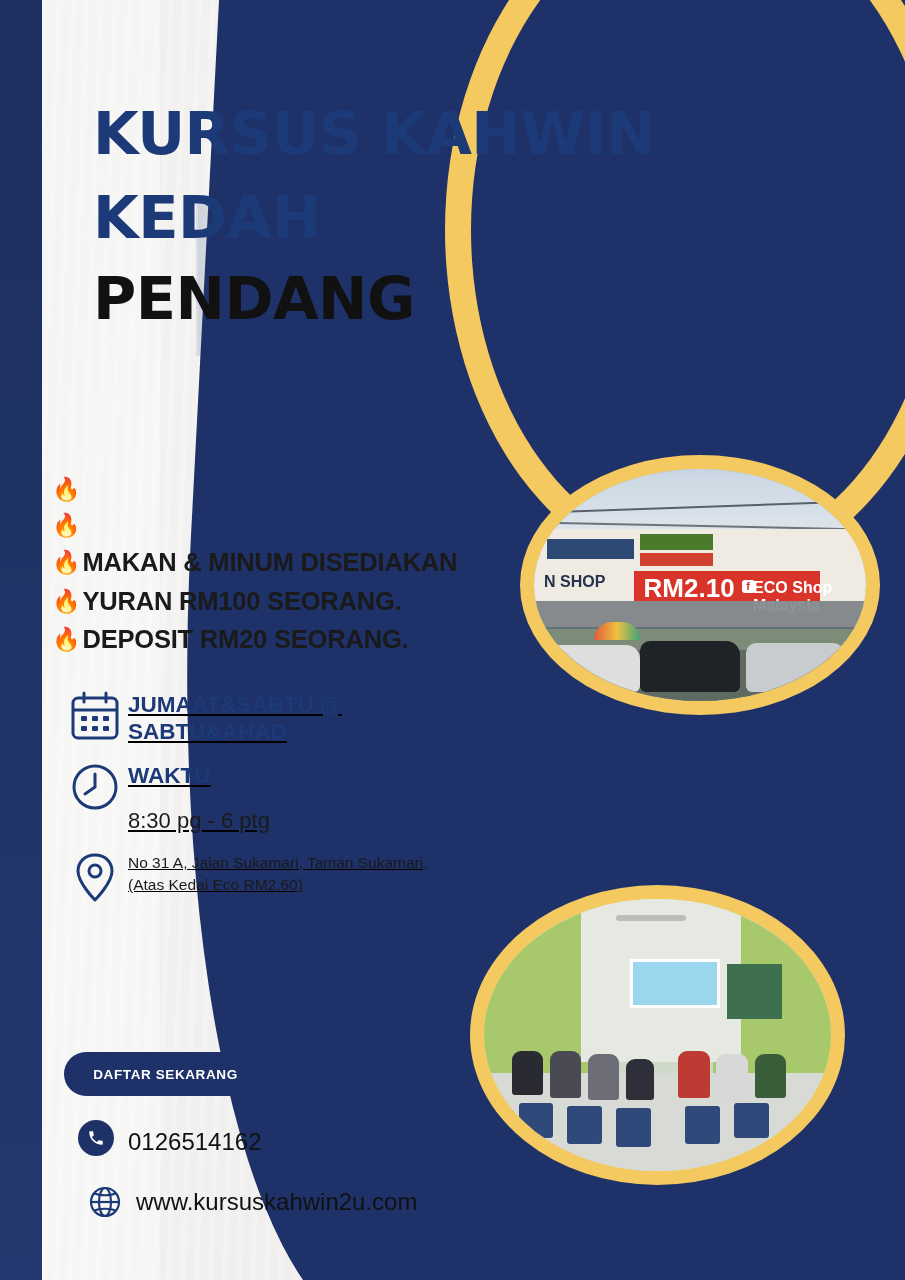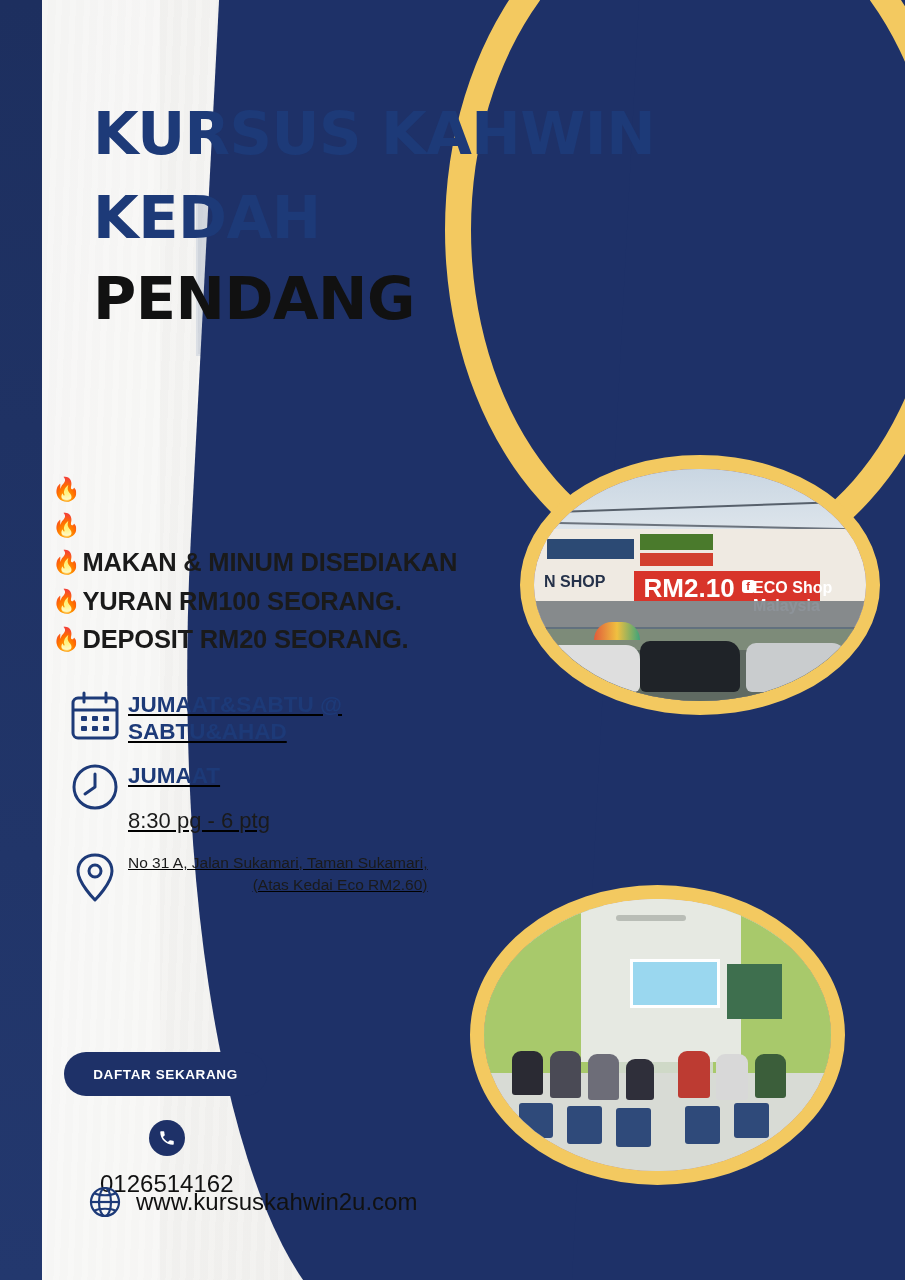--- a/index.html
+++ b/index.html
@@ -99,21 +99,21 @@
     width: 520px; height: 700px;
     background: transparent;
     border: 26px solid #f3c960;
     border-radius: 50%;
   }
   .photo-circle {
     position: absolute;
     border-radius: 50%;
     overflow: hidden;
     border: 14px solid #f3c960;
-    background: #c2410c;
+    background: #fde047;
   }
   .photo-top { left: 520px; top: 455px; width: 360px; height: 260px; border-radius: 50%; }
   .photo-bottom { left: 470px; top: 885px; width: 375px; height: 300px; }
 
   
   .shop { position:absolute; inset:0; background:#9fb3c4; }
   .shop .sky{position:absolute;left:0;top:0;width:100%;height:34%;background:linear-gradient(180deg,#c9d6e2,#e3e9ee);}
   .shop .wire{position:absolute;left:0;top:16%;width:100%;height:2px;background:#57606b;transform:rotate(-2deg);}
   .shop .wire2{position:absolute;left:0;top:24%;width:100%;height:2px;background:#6b737d;transform:rotate(1.2deg);}
   .shop .facade{position:absolute;left:0;top:26%;width:100%;height:42%;background:#efeae2;}
@@ -164,31 +164,31 @@
   .bullets { position: absolute; left: 52px; top: 478px; width: 520px; }
   .bullet { display: flex; align-items: center; font-size: 25.5px; font-weight: 700; color: #1a1a1a; line-height: 1.0; margin-bottom: 13px; letter-spacing: -0.2px;}
   .fire { font-size: 23px; margin-right: 2px; }
 
   .info-rows { position: absolute; left: 62px; top: 690px; width: 470px; }
   .info-row { display: flex; align-items: flex-start; margin-bottom: 16px; }
   .info-ico { width: 66px; flex: 0 0 66px; display:flex; align-items:center; justify-content:center; }
   .info-txt { padding-top: 2px; text-decoration: underline; }
   .row-head { font-size: 22.5px; font-weight: 800; color: #1d3a78; line-height: 1.18; }
   .row-sub { font-size: 22px; color: #1a1a1a; margin-top: 18px; }
-  .addr { font-size: 15.5px; color: #1a1a1a; line-height: 1.45; text-align: right; }
+  .addr { font-size: 15.5px; color: #1a1a1a; line-height: 1.45; }
 
   .cta {
     position: absolute; left: 64px; top: 1052px;
     width: 203px; height: 44px;
     background: #1e3168; color: #fff; border-radius: 22px;
     font-size: 13.5px; font-weight: 700; letter-spacing: 0.6px;
     display: flex; align-items: center; justify-content: center;
     border: none; cursor: pointer;
   }
-  .phone-row { position: absolute; left: 100px; top: 1120px; display:flex; align-items:center; gap: 14px; flex-direction: column;}
+  .phone-row { position: absolute; left: 78px; top: 1120px; display:flex; align-items:flex-end; gap: 14px;}
   .phone-badge {
     width: 36px; height: 36px; border-radius: 50%; background: #1e3168;
     display:flex; align-items:center; justify-content:center; color:#fff; font-size:17px;
   }
   .phone-num { font-size: 24px; color: #111; }
   .web-row { position: absolute; left: 88px; top: 1185px; display:flex; align-items:center; gap: 14px;}
   .web-txt { font-size: 24px; color: #111; }
   svg { display:block; }
 </style>
 </head>
@@ -332,21 +332,21 @@
     </div>
 
     <div class="info-row">
       <div class="info-ico">
         <svg width="52" height="52" viewBox="0 0 52 52" fill="none" stroke="#1d3a78" stroke-width="3">
           <circle cx="26" cy="26" r="21"></circle>
           <path d="M26 13 L26 26 L16 33" stroke-linecap="round" stroke-linejoin="round"></path>
         </svg>
       </div>
       <div class="info-txt">
-        <div class="row-head">JUMAAT</div>
+        <div class="row-head">WAKTU</div>
         <div class="row-sub">8:30 pg - 6 ptg</div>
       </div>
     </div>
 
     <div class="info-row">
       <div class="info-ico">
         <svg width="50" height="56" viewBox="0 0 50 56" fill="none" stroke="#1d3a78" stroke-width="3">
           <path d="M25 5 C15 5 8 12 8 21 C8 33 25 50 25 50 C25 50 42 33 42 21 C42 12 35 5 25 5 Z" stroke-linejoin="round"></path>
           <circle cx="25" cy="21" r="6"></circle>
         </svg>

